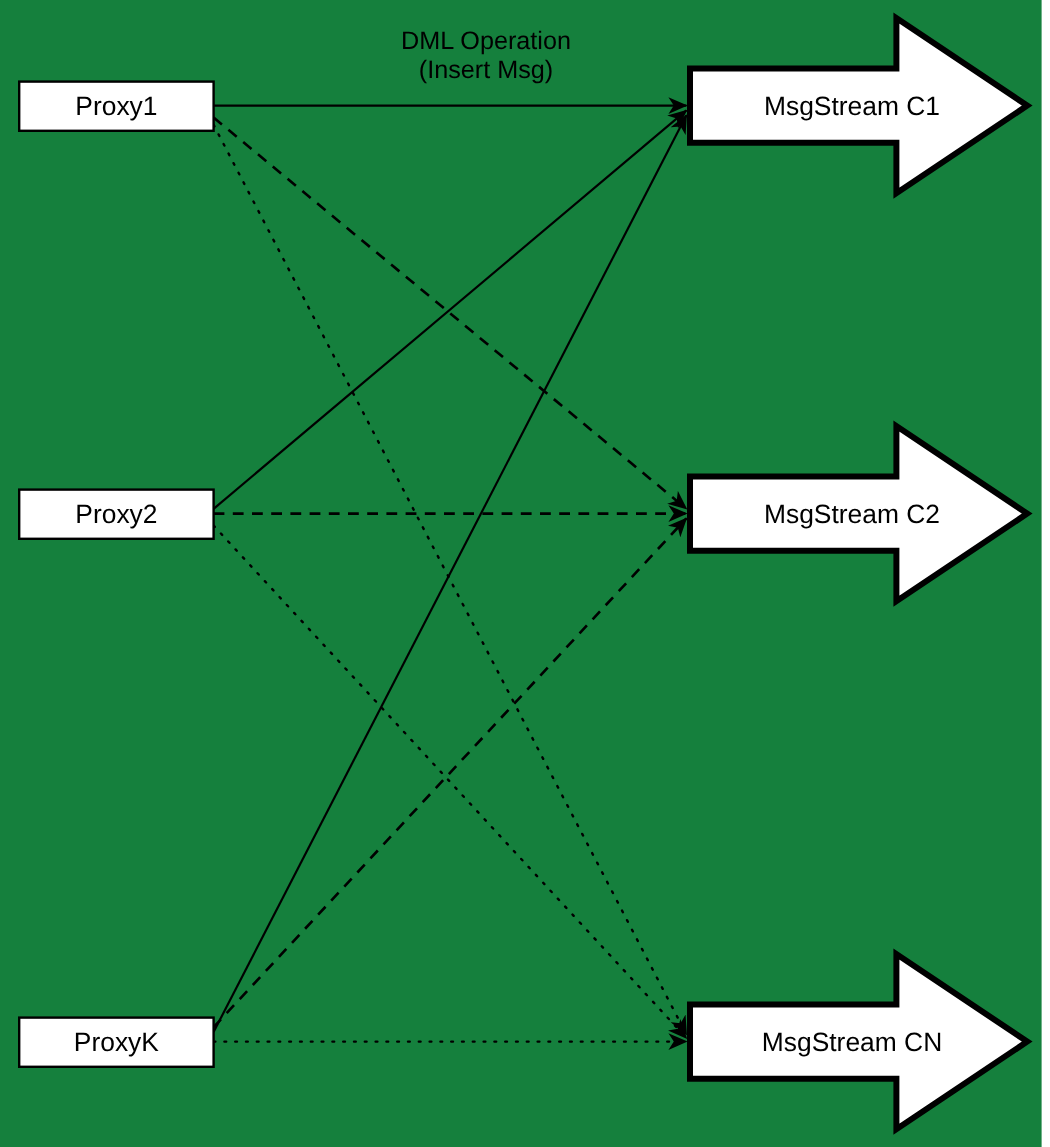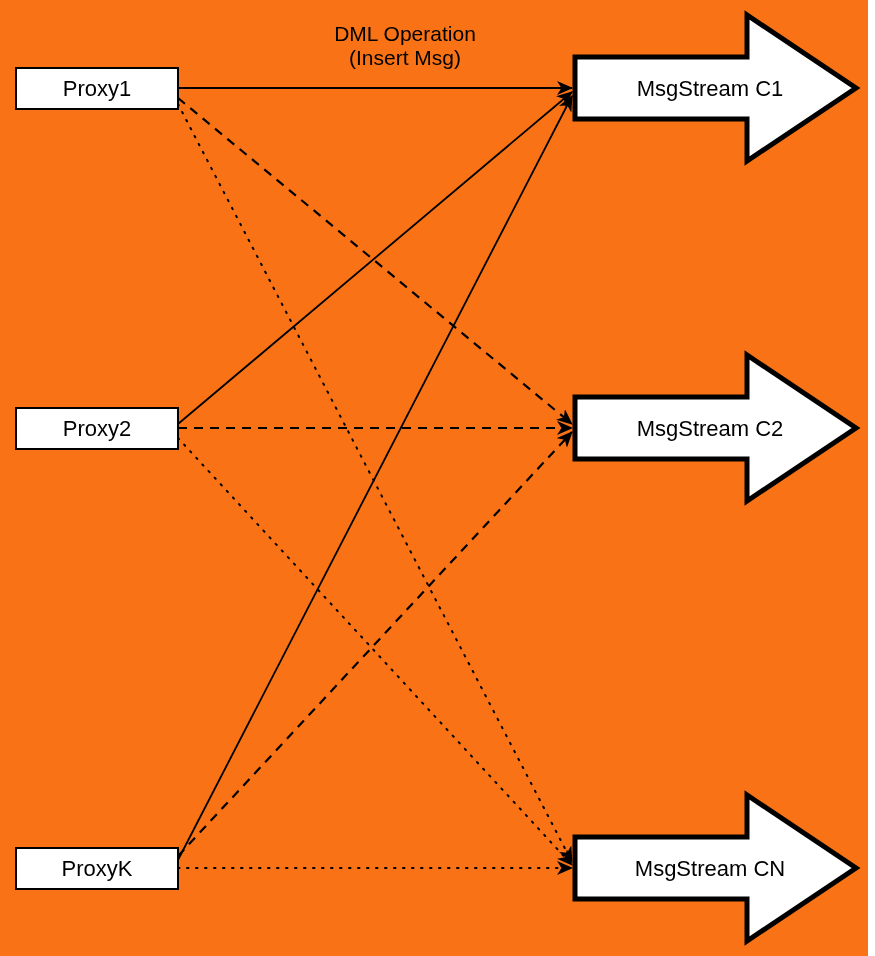--- a/index.html
+++ b/index.html
@@ -3,21 +3,21 @@
 <meta charset="utf-8">
 <style>
   html, body {
     margin: 0;
     padding: 0;
     background: #ffffff;
   }
   .canvas-wrap {
     width: 868px;
     height: 956px;
-    background: #f97316;
+    background: #15803d;
     position: relative;
     overflow: hidden;
   }
   svg {
     display: block;
     font-family: "Liberation Sans", sans-serif;
   }
   .edge {
     stroke: #000000;
     fill: none;

